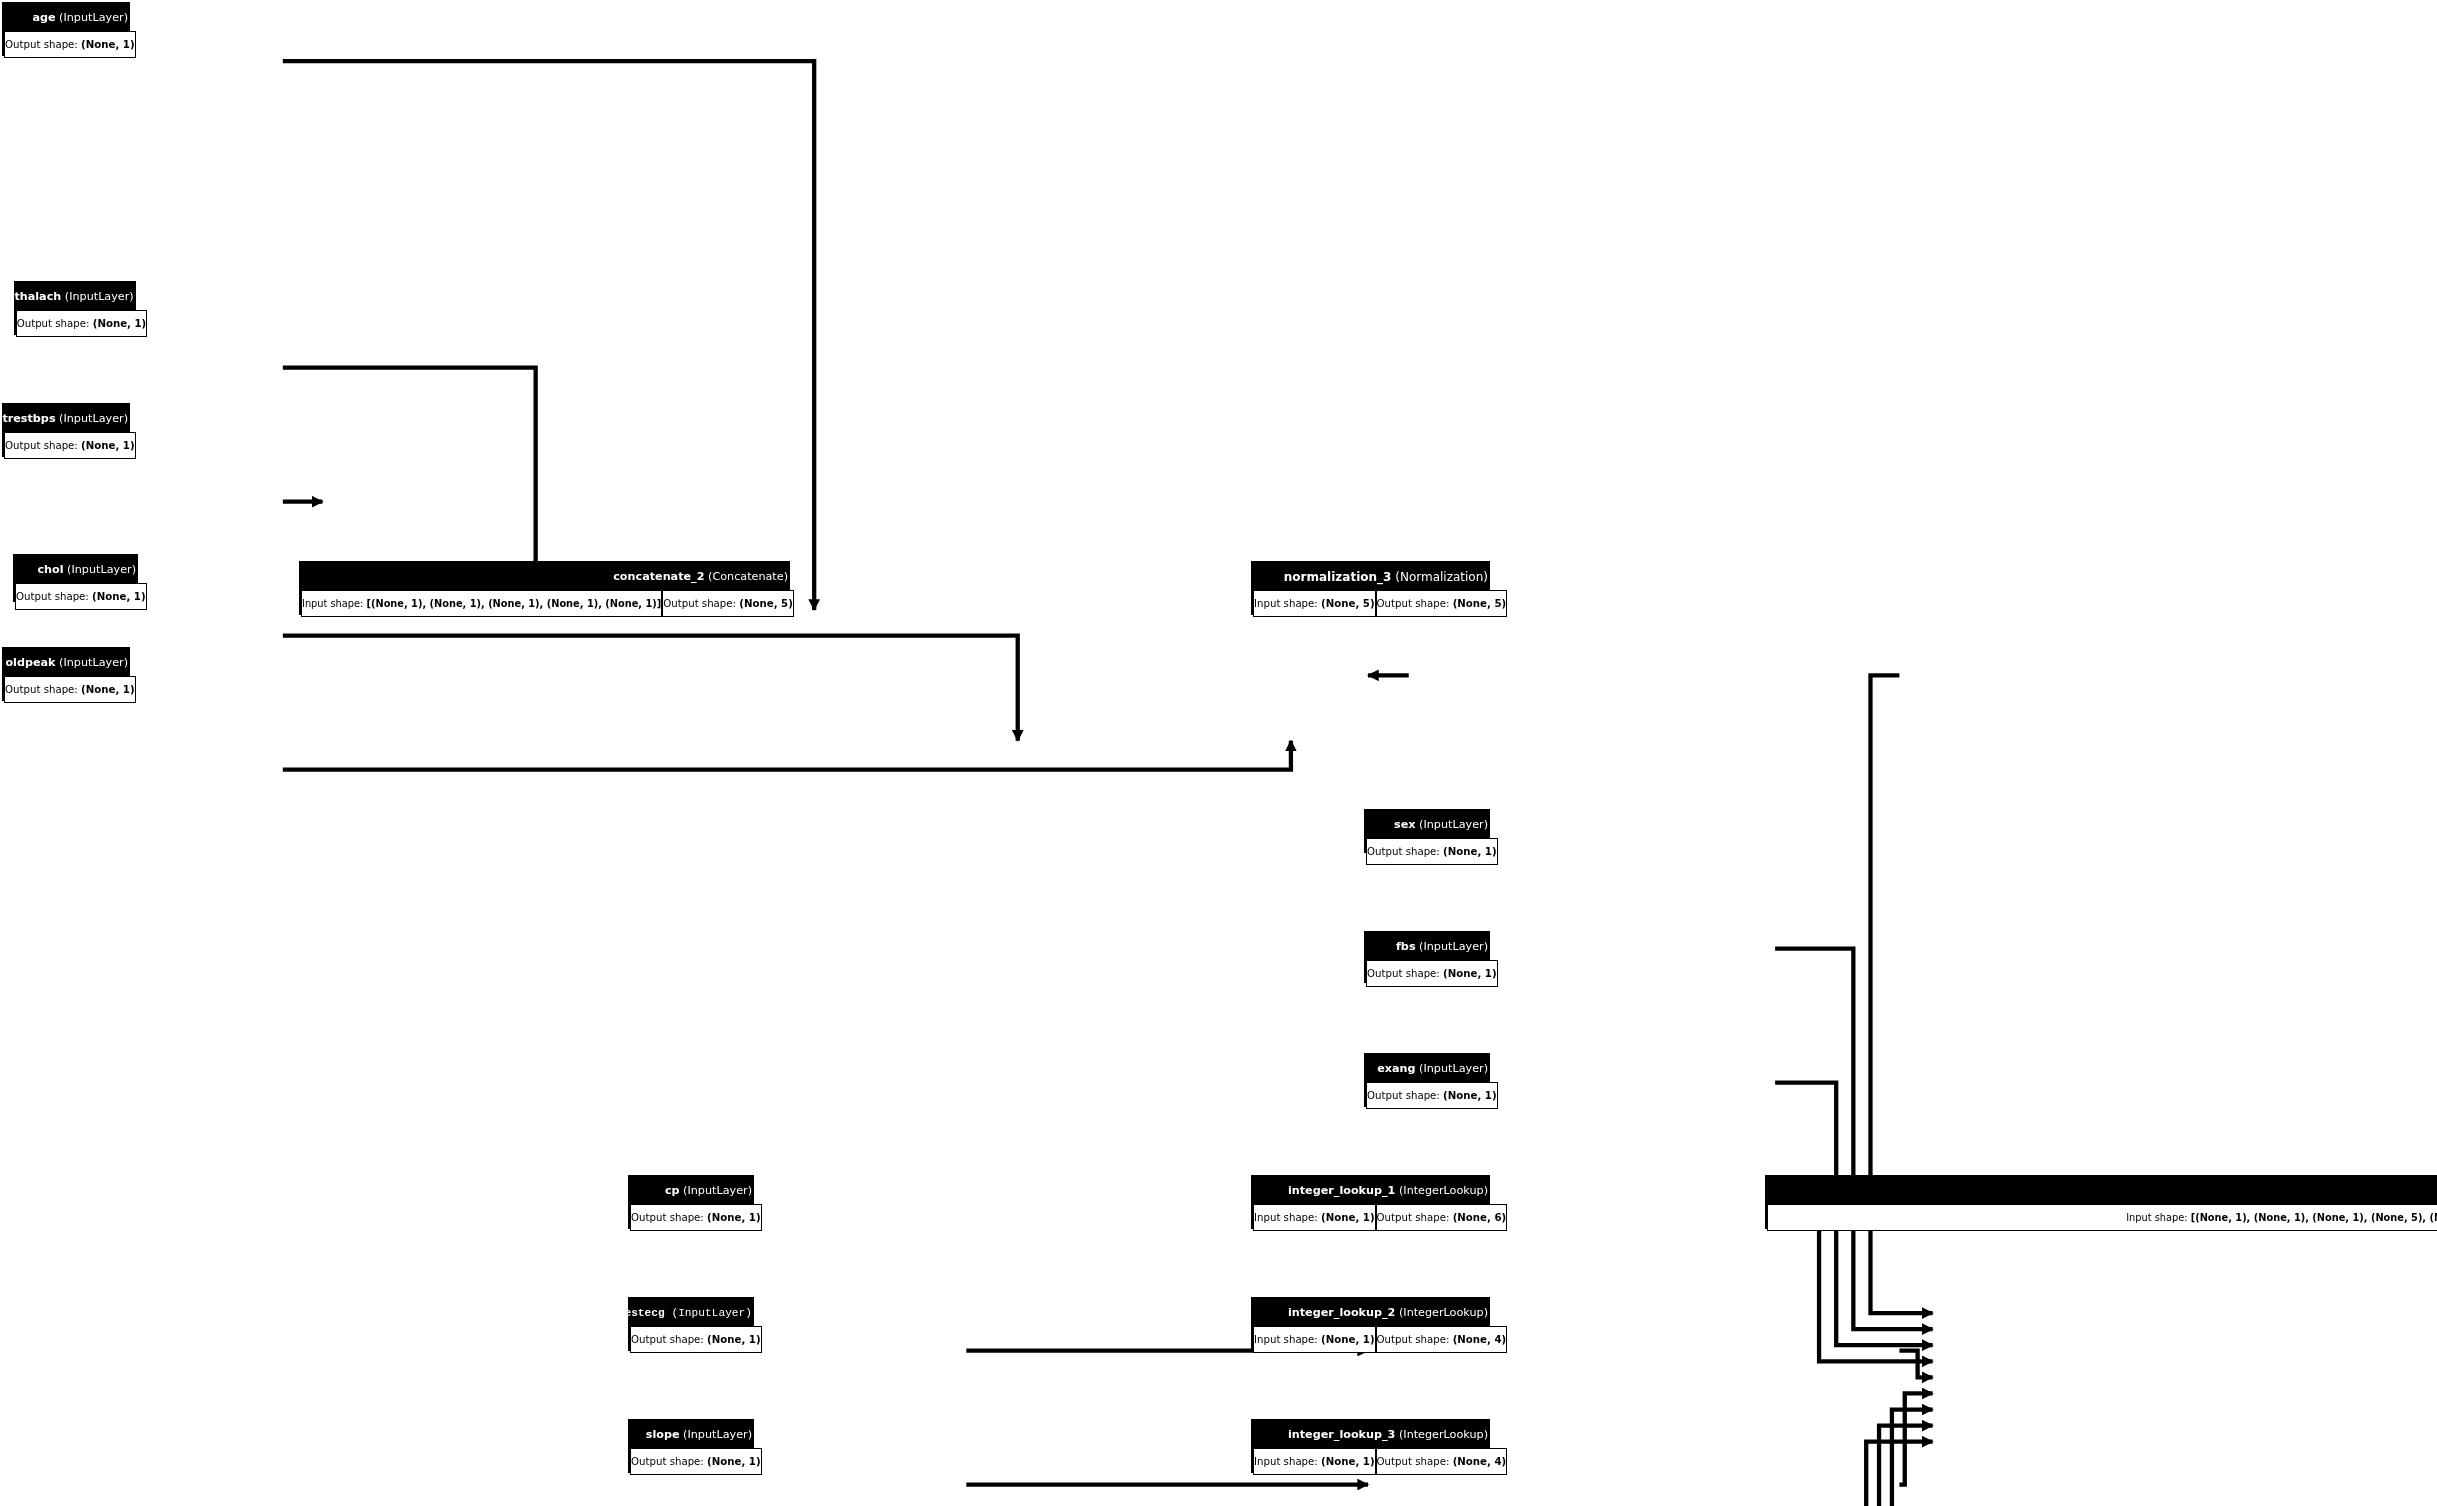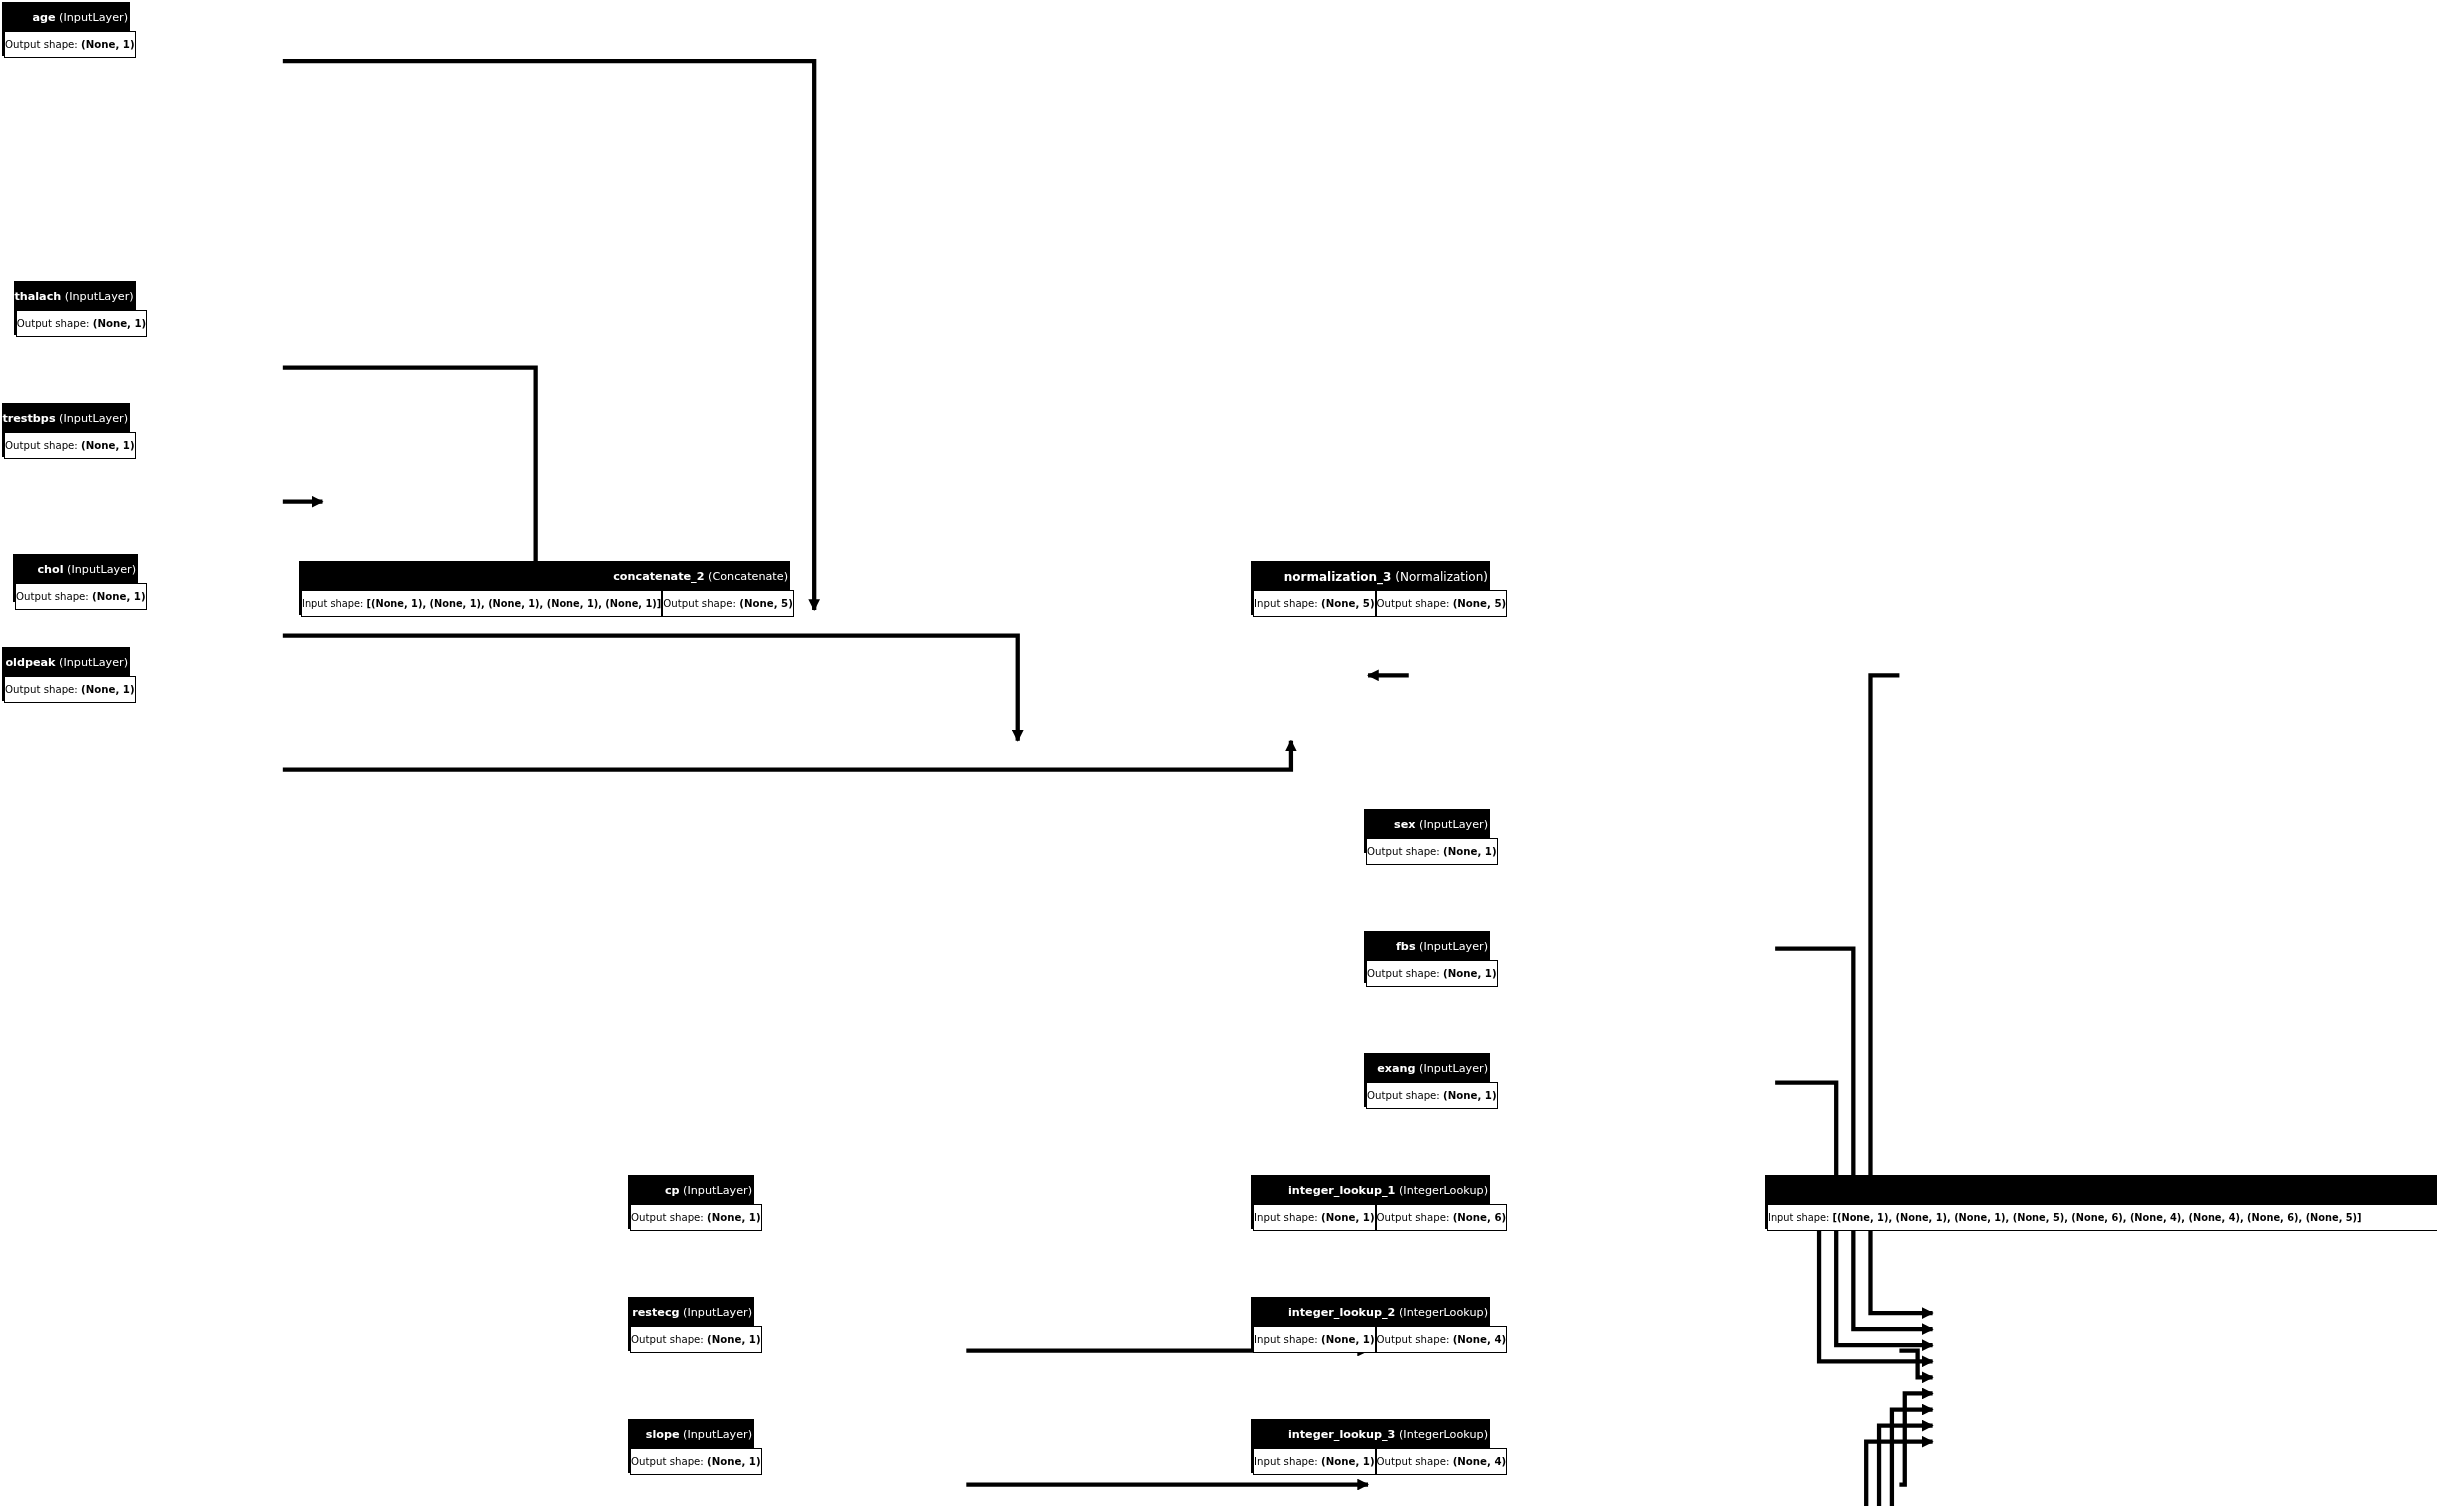--- a/index.html
+++ b/index.html
@@ -12,21 +12,21 @@
   .node .title{
       color:#fff;background:#000;text-align:center;
       display:flex;align-items:center;justify-content:flex-end;
       white-space:nowrap;letter-spacing:0px;
   }
   .node .title b{font-weight:bold;}
   .node .title span.cls{font-weight:normal;}
   .shelf{display:flex;background:#000;}
   .cell{
       background:#fff;color:#000;border:1.5px solid #000;
-      display:flex;align-items:center;justify-content:flex-start;
+      display:flex;align-items:center;justify-content:center;
       white-space:nowrap;flex:1 1 auto;box-sizing:border-box;
   }
   .cell .lbl{font-weight:normal;}
   .cell .val{font-weight:bold;}
   .cell + .cell{border-left:1.5px solid #000;}
 </style>
 </head>
 <body>
 
 <div id="canvas">
@@ -197,21 +197,21 @@
       <b>cp</b>&nbsp;<span class="cls">(InputLayer)</span>
     </div>
     <div class="shelf" style="height:27px;">
       <div class="cell" style="font-size:10.2px;">
         <span class="lbl">Output shape:</span>&nbsp;<span class="val">(None, 1)</span>
       </div>
     </div>
   </div>
 
   <div class="node" style="left:628px;top:1297px;width:126px;height:54px;">
-    <div class="title" style="height:27px;font-size:11.2px;">
+    <div class="title" style="height:27px;font-size:11.2px;font-family:Liberation Mono, monospace;">
       <b>restecg</b>&nbsp;<span class="cls">(InputLayer)</span>
     </div>
     <div class="shelf" style="height:27px;">
       <div class="cell" style="font-size:10.2px;">
         <span class="lbl">Output shape:</span>&nbsp;<span class="val">(None, 1)</span>
       </div>
     </div>
   </div>
 
   <div class="node" style="left:628px;top:1419px;width:126px;height:54px;">

